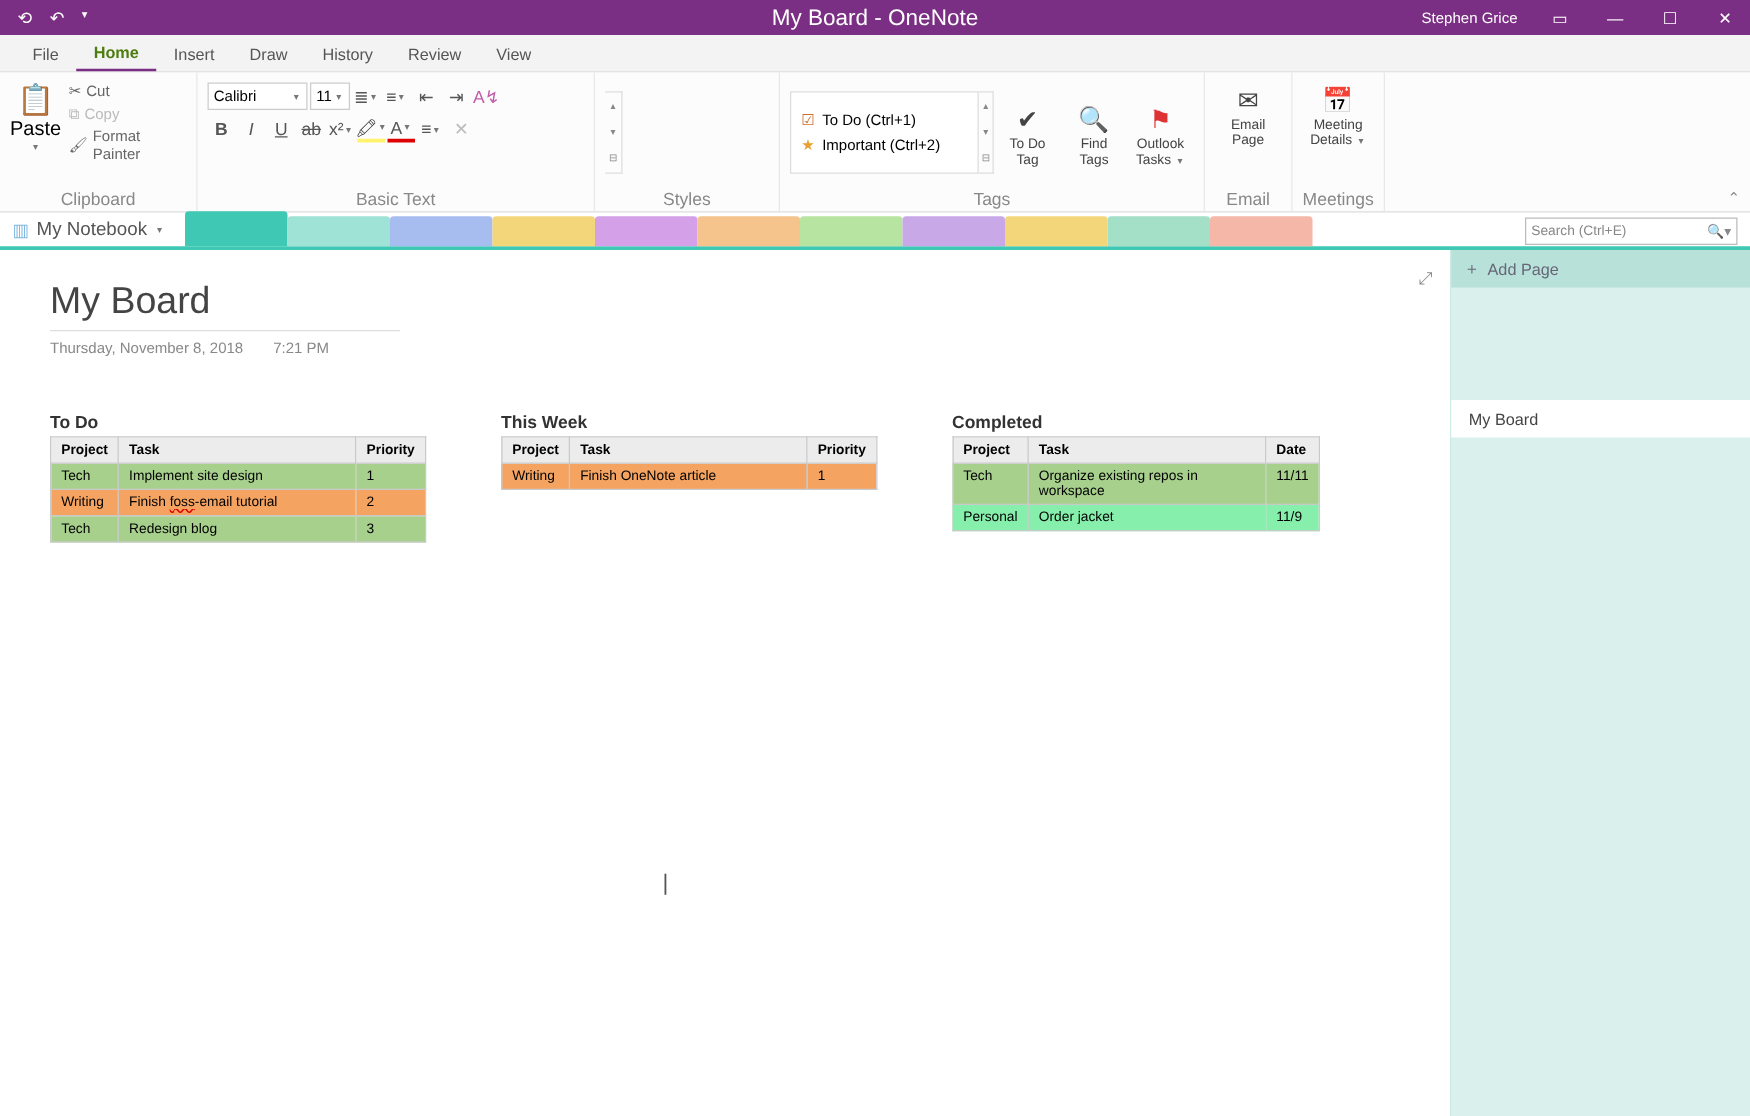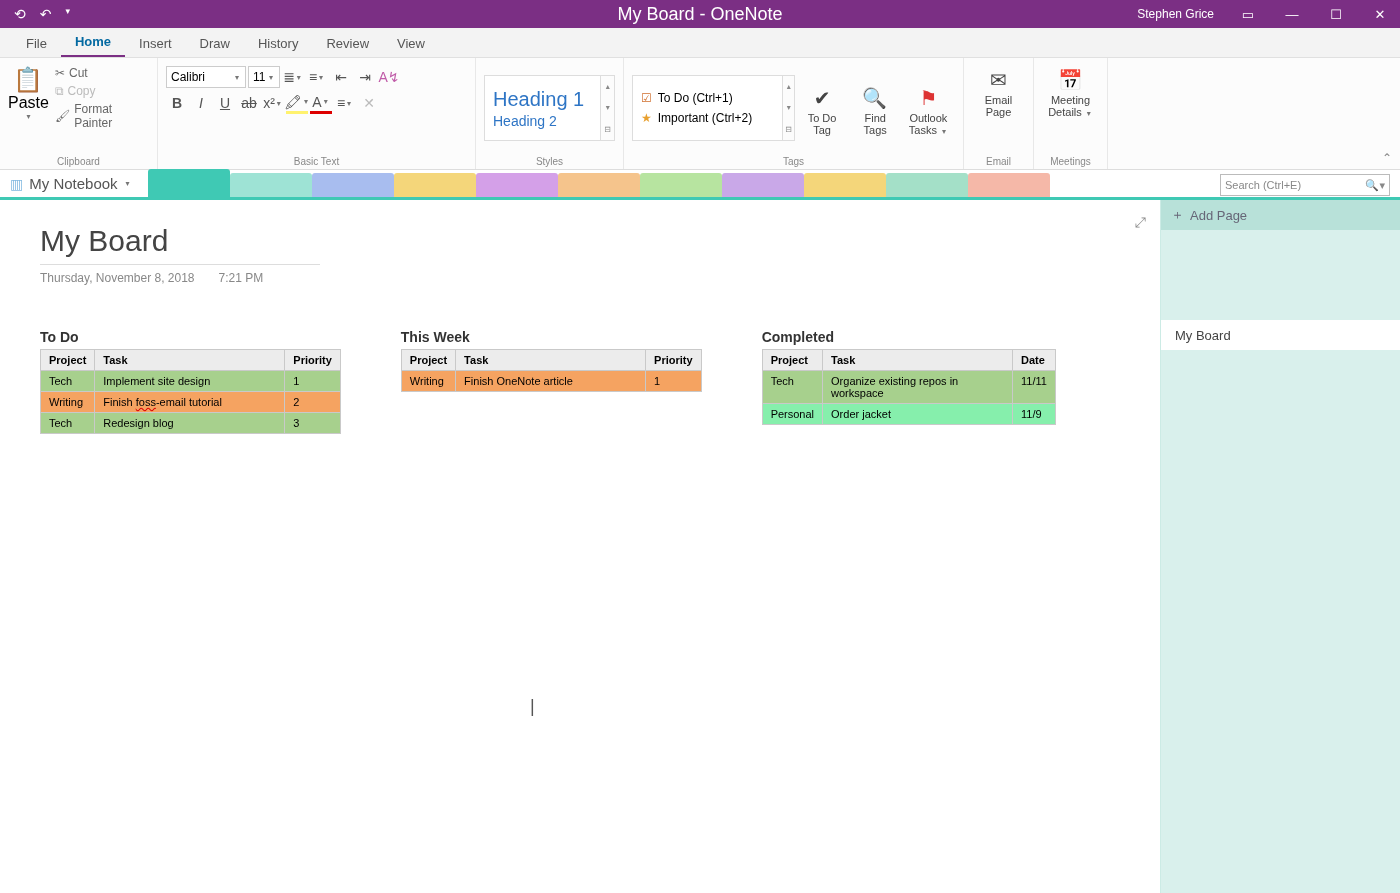--- a/index.html
+++ b/index.html
@@ -9,26 +9,26 @@
 .titlebar { height: 28px; background: #7b2f84; display: flex; align-items: center; color: #fff; position: relative; }
 .titlebar .t-left { display: flex; gap: 14px; padding-left: 14px; }
 .titlebar .t-left span { font-size: 14px; cursor: default; }
 .titlebar .t-center { position: absolute; left: 50%; transform: translateX(-50%); font-size: 18px; text-align: center; }
 .titlebar .t-right { margin-left: auto; display: flex; gap: 24px; padding-right: 10px; font-size: 12px; }
 .titlebar .winbtn { width: 20px; text-align: center; font-size: 13px; }
 
 
 .ribbon-tabs { height: 30px; background: #f3f3f3; display: flex; align-items: flex-end; padding-left: 12px; border-bottom: 1px solid #e0e0e0; }
 .ribbon-tabs .tab { padding: 6px 14px; font-size: 13px; color: #555; cursor: default; }
-.ribbon-tabs .tab.active { color: #0369a1; border-bottom: 2px solid #7b2f84; font-weight: 600; }
+.ribbon-tabs .tab.active { color: #4d7c0f; border-bottom: 2px solid #7b2f84; font-weight: 600; }
 
 
 .ribbon { height: 112px; background: #fcfcfc; border-bottom: 1px solid #ddd; display: flex; position: relative; }
 .rgroup { border-right: 1px solid #e8e8e8; padding: 4px 8px 2px 8px; display: flex; flex-direction: column; justify-content: space-between; }
-.rgroup .label { font-size: 10px; color: #888; text-align: center; margin-top: 2px; }
+.rgroup .label { font-size: 14px; color: #888; text-align: center; margin-top: 2px; }
 .rgroup .body { flex: 1; display: flex; align-items: flex-start; }
 
 .btn-big { display: flex; flex-direction: column; align-items: center; justify-content: center; width: 60px; font-size: 11px; color: #444; padding-top: 4px; cursor: default; }
 .btn-big .ic { font-size: 20px; height: 28px; display: flex; align-items: center; justify-content: center; }
 .btn-big .txt { text-align: center; line-height: 1.1; }
 
 .clip-left { display: flex; flex-direction: column; align-items: center; padding-top: 4px; }
 .clip-right { display: flex; flex-direction: column; gap: 4px; padding: 4px 4px 0 6px; font-size: 12px; color: #666; }
 .clip-right div { display: flex; align-items: center; gap: 4px; }
 .fontbox { border: 1px solid #ccc; background: #fff; height: 22px; font-size: 12px; padding: 2px 4px; display: flex; align-items: center; }
@@ -172,24 +172,20 @@
         <span class="iconbtn" style="border-bottom:3px solid #d00;">A<span class="drop">▾</span></span>
         <span class="iconbtn">≡<span class="drop">▾</span></span>
         <span class="iconbtn" style="color:#bbb;">✕</span>
       </div>
     </div>
     <div class="label">Basic Text</div>
   </div>
 
   <div class="rgroup" style="width:148px;">
     <div class="body" style="align-items:center;">
-      <div class="styles-box">
-        <div class="h1s">Heading 1</div>
-        <div class="h2s">Heading 2</div>
-      </div>
       <div style="display:flex;flex-direction:column;border:1px solid #ddd;border-left:none;height:66px;justify-content:space-around;width:14px;font-size:8px;color:#888;">
         <span style="text-align:center;">▴</span>
         <span style="text-align:center;">▾</span>
         <span style="text-align:center;">⊟</span>
       </div>
     </div>
     <div class="label">Styles</div>
   </div>
 
   <div class="rgroup" style="width:340px;">

